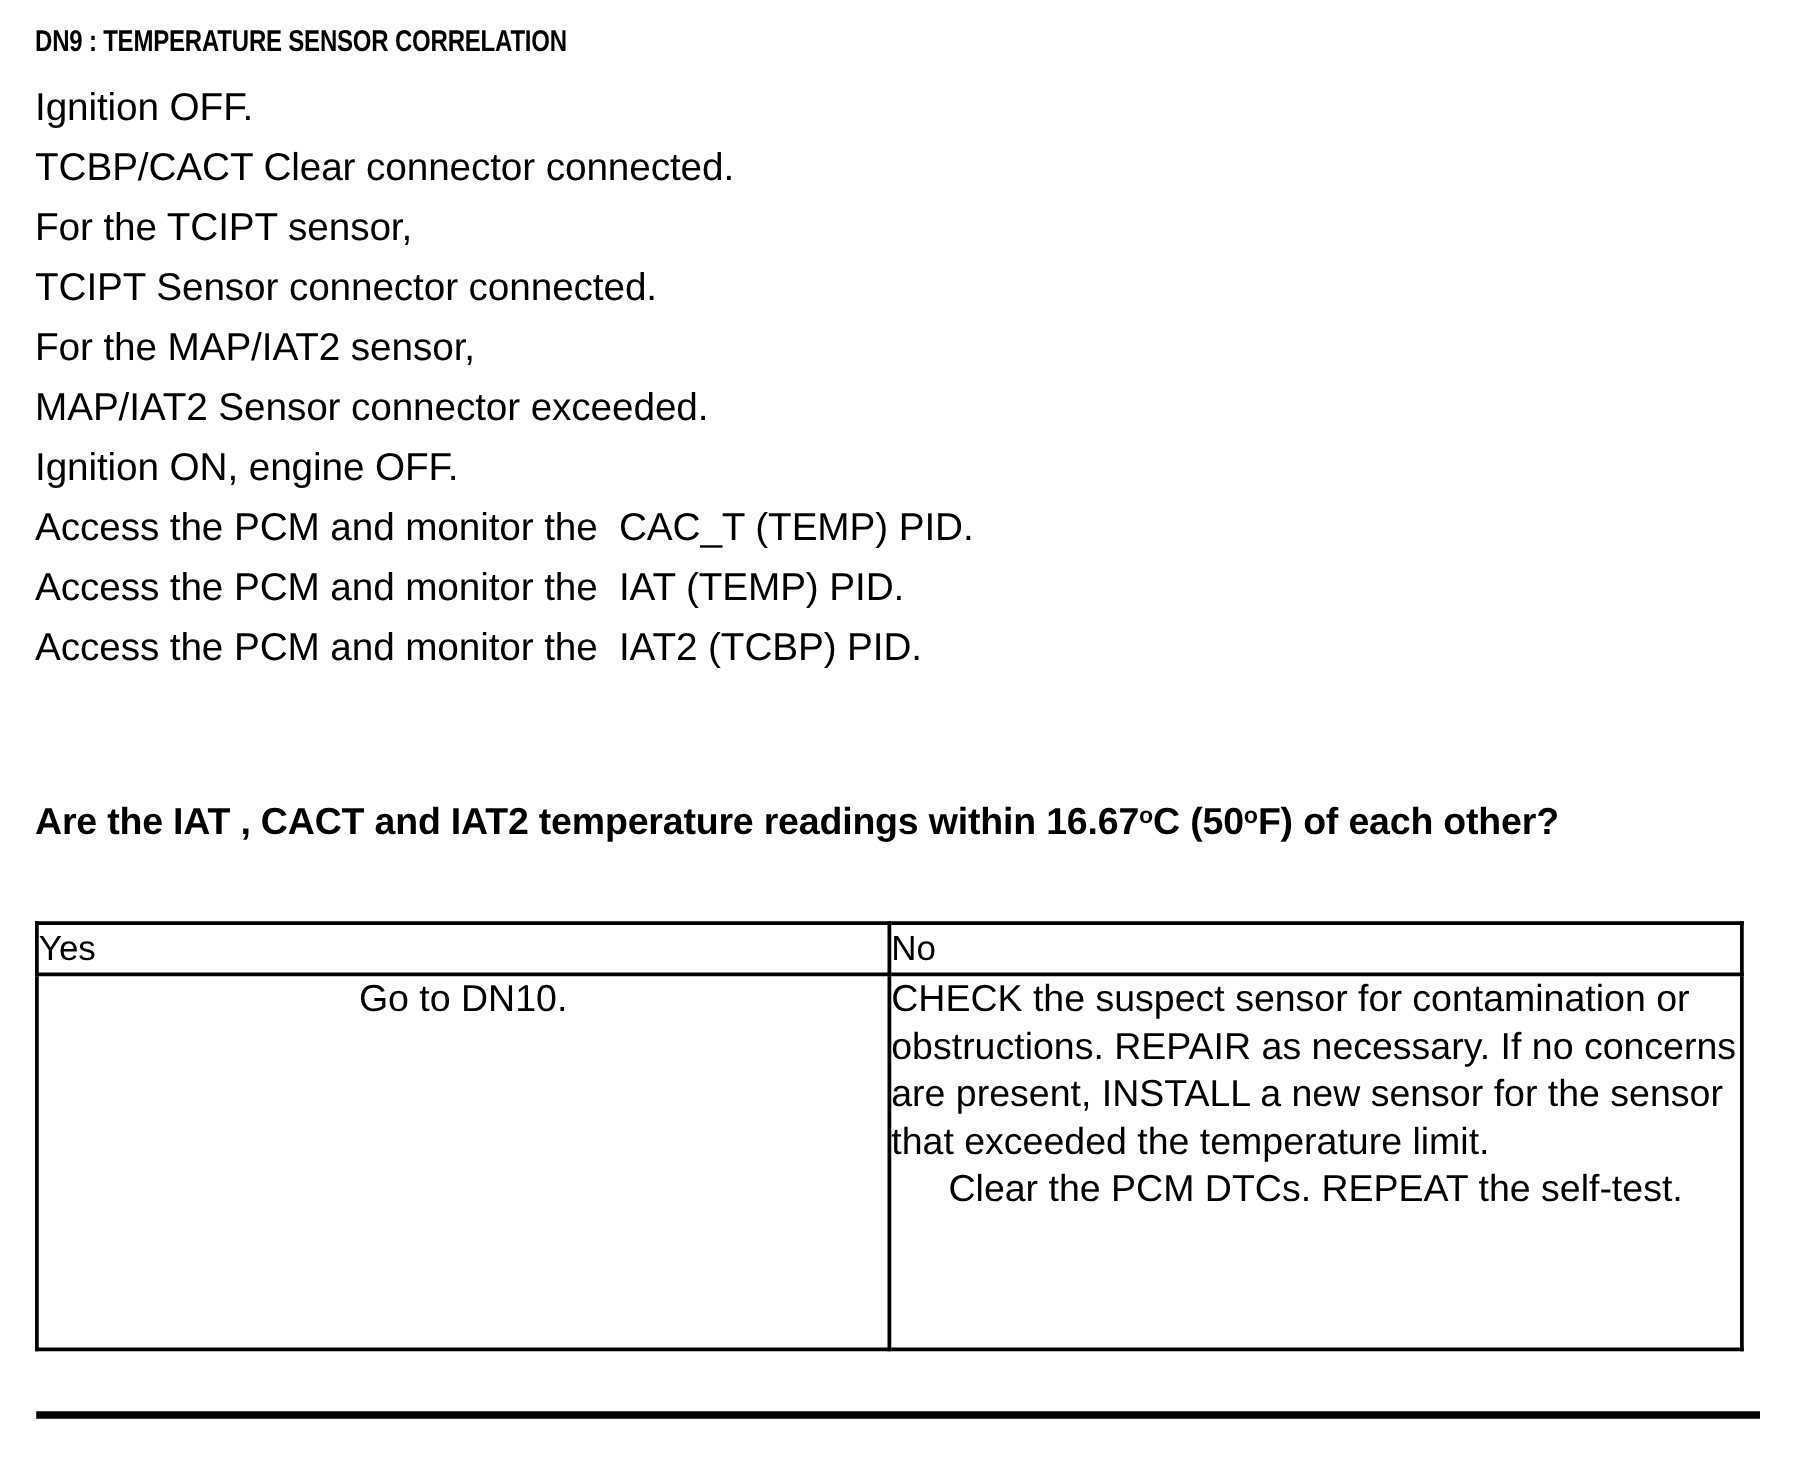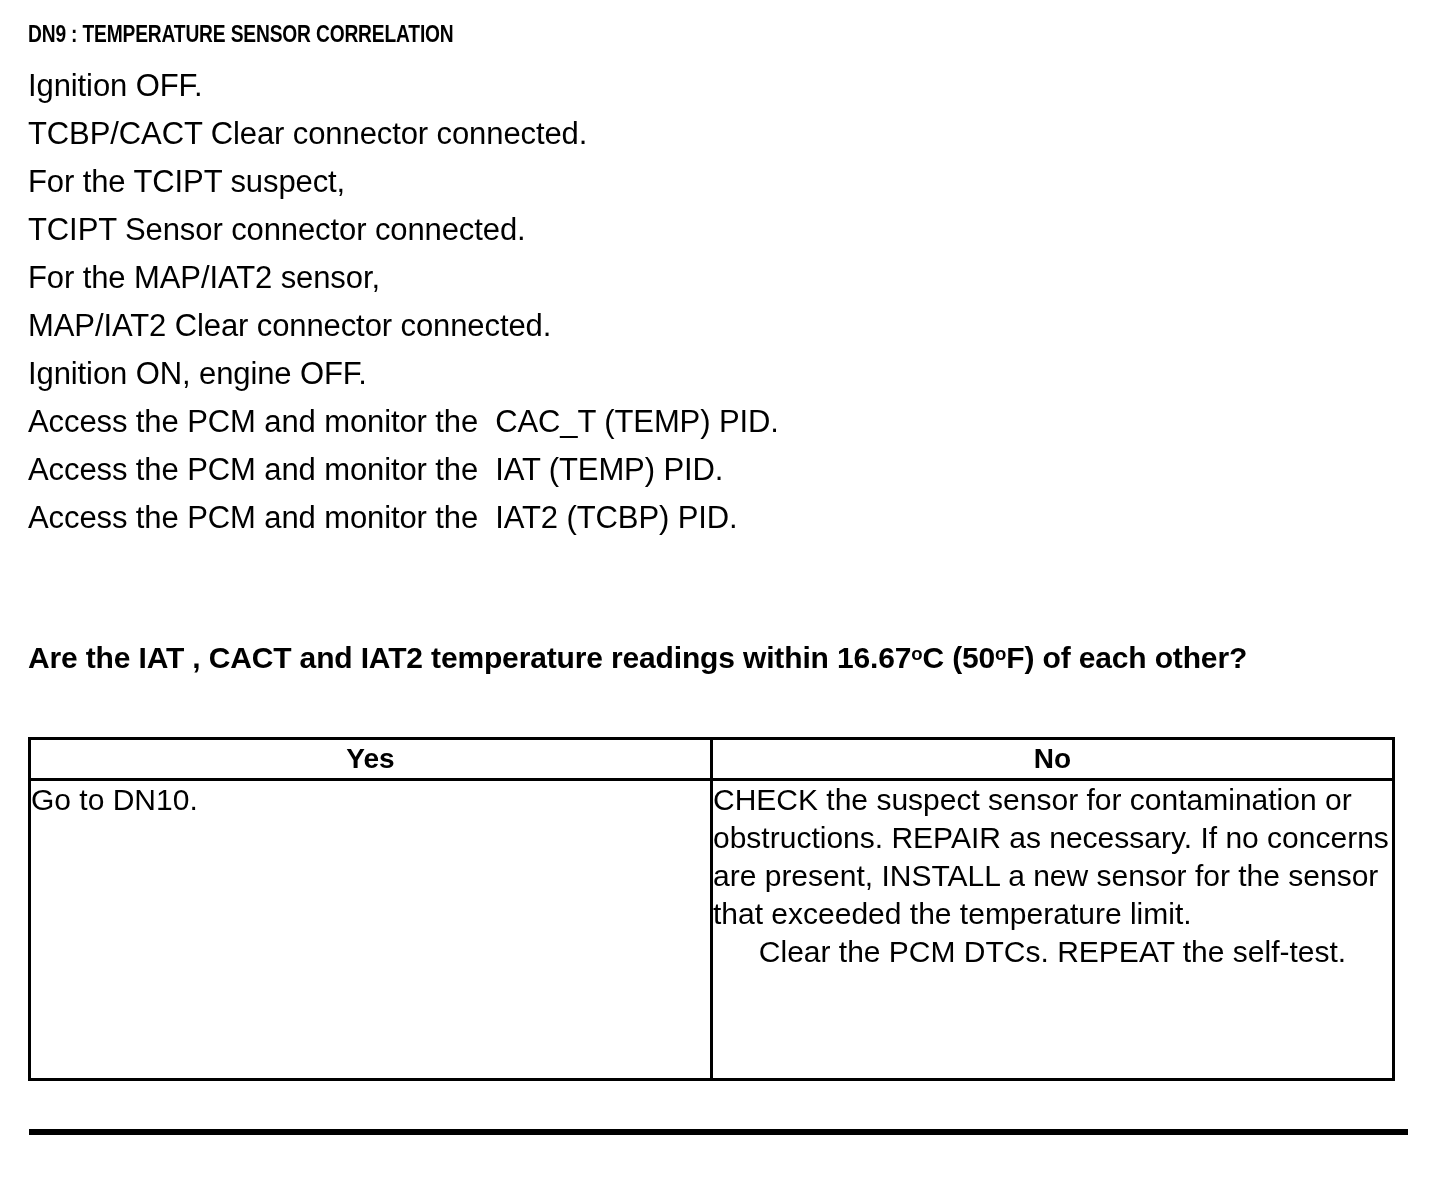--- a/index.html
+++ b/index.html
@@ -86,30 +86,30 @@
   .decision-table td {
     border: 3px solid #000000;
     padding: 0;
     vertical-align: top;
   }
   .col-yes { width: 682px; }
   .col-no  { width: 682px; }
 
   .decision-table thead th {
     height: 38px;
-    text-align: center;
+    text-align: left;
     vertical-align: middle;
     font-size: 28px;
-    font-weight: bold;
+    font-weight: normal;
     line-height: 34px;
   }
 
   .cell-yes {
     height: 297px;
-    text-align: left;
+    text-align: center;
     vertical-align: middle;
     font-size: 30px;
     line-height: 38px;
     font-weight: normal;
   }
 
   .cell-no {
     height: 297px;
     vertical-align: top;
     font-size: 30px;
@@ -136,24 +136,24 @@
 </head>
 <body>
 
 <div id="page">
 
   <div class="doc-title">DN9 : TEMPERATURE SENSOR CORRELATION</div>
 
   <div class="steps">
     <div class="step-line">Ignition OFF.</div>
     <div class="step-line">TCBP/CACT Clear connector connected.</div>
-    <div class="step-line">For the TCIPT suspect,</div>
+    <div class="step-line">For the TCIPT sensor,</div>
     <div class="step-line">TCIPT Sensor connector connected.</div>
     <div class="step-line">For the MAP/IAT2 sensor,</div>
-    <div class="step-line">MAP/IAT2 Clear connector connected.</div>
+    <div class="step-line">MAP/IAT2 Sensor connector exceeded.</div>
     <div class="step-line">Ignition ON, engine OFF.</div>
     <div class="step-line">Access the PCM and monitor the  CAC_T (TEMP) PID.</div>
     <div class="step-line">Access the PCM and monitor the  IAT (TEMP) PID.</div>
     <div class="step-line">Access the PCM and monitor the  IAT2 (TCBP) PID.</div>
   </div>
 
   <div class="question"><span>Are the IAT , CACT and IAT2 temperature readings within 16.67</span><sup>o</sup><span>C (50</span><sup>o</sup><span>F) of each other?</span></div>
 
   <table class="decision-table">
     <colgroup>

